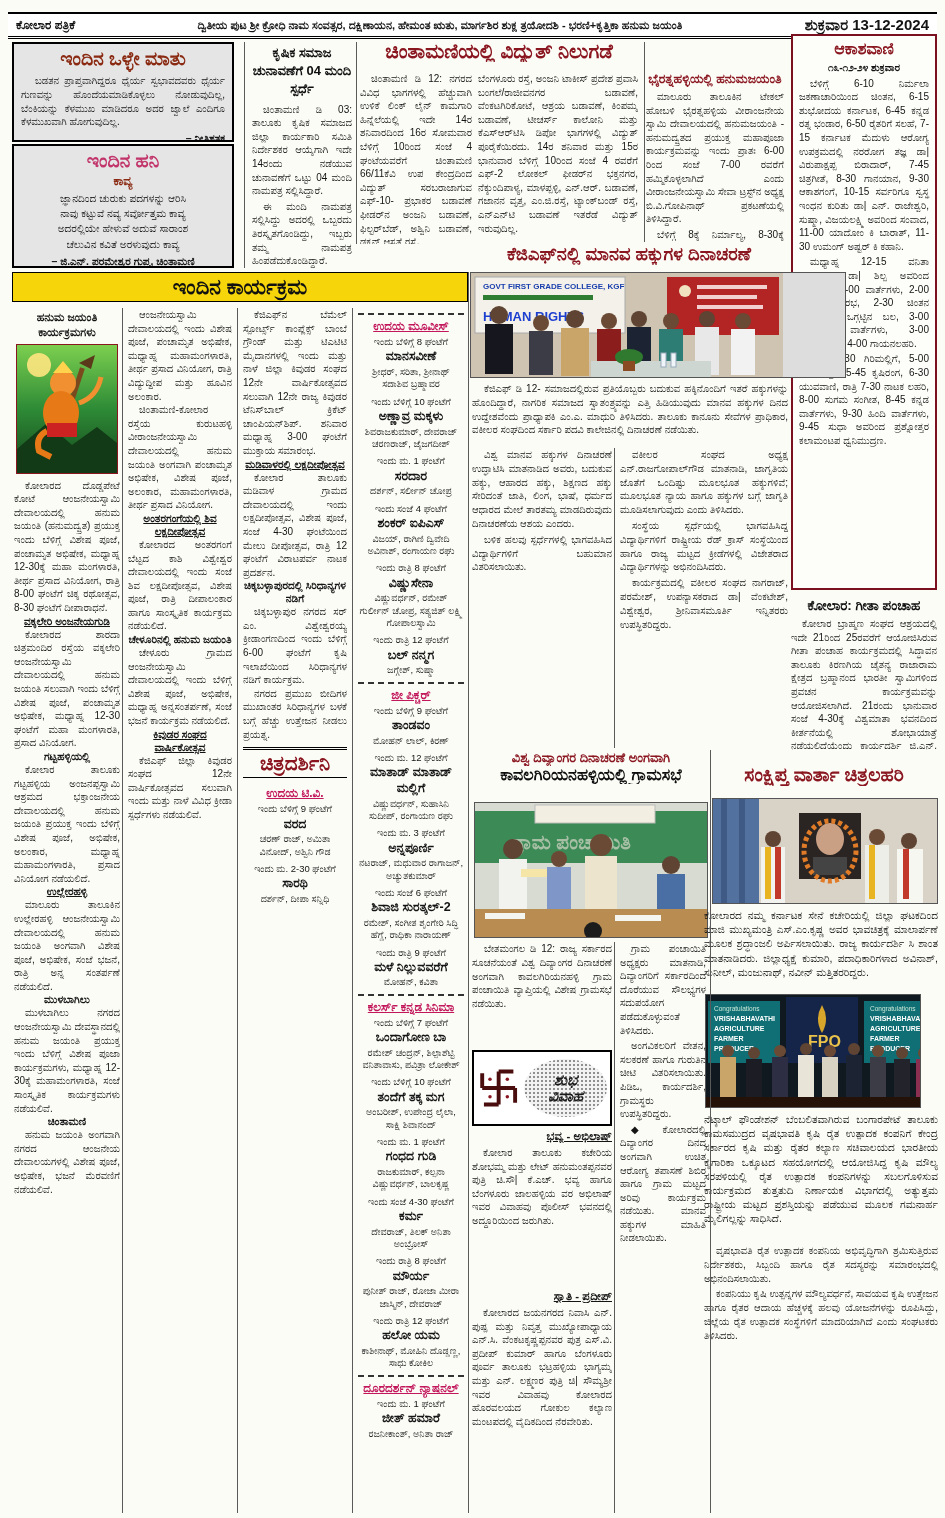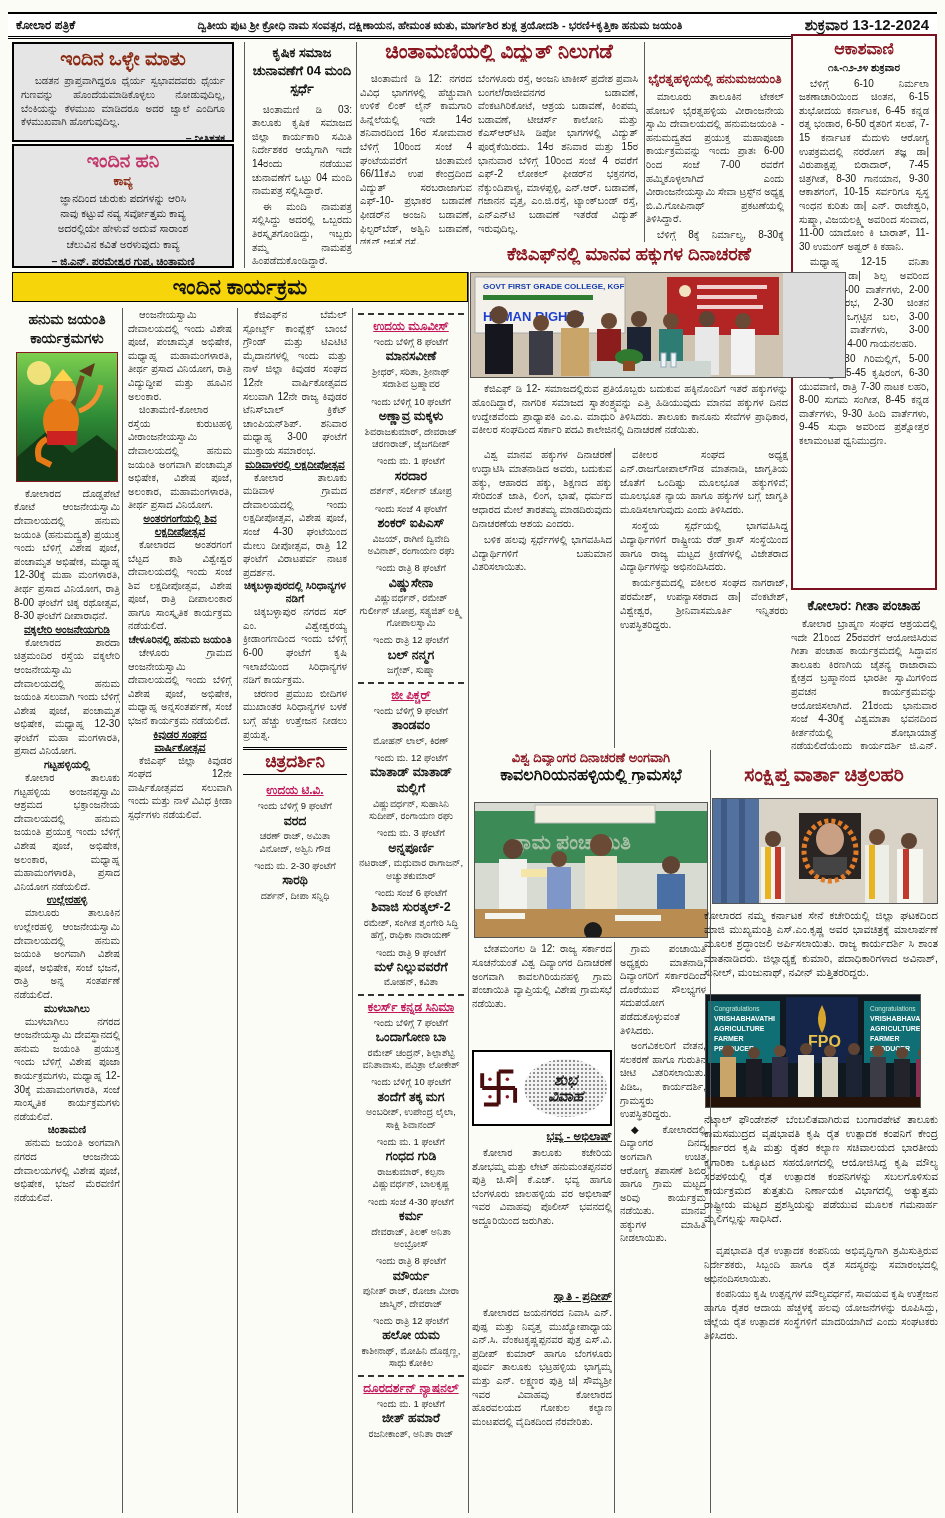--- a/index.html
+++ b/index.html
@@ -21,29 +21,29 @@
   .poem-line{font-size:10.5px;text-align:center;line-height:1.45;}
   .credit{font-size:10.5px;font-weight:bold;text-align:right;margin-top:3px;}
   
   .para{font-size:10px;line-height:1.36;text-align:justify;text-indent:11px;margin:0 0 2px;}
   .para-lg{font-size:10px;line-height:1.38;text-align:justify;text-indent:12px;margin:0 0 2px;}
   .sub{font-weight:bold;font-size:10.5px;text-align:center;margin:4px 0 2px;text-indent:0;}
   .subu{text-decoration:underline;}
   .titem{margin:0;}
   .hl-maroon{color:#8a1620;font-weight:bold;text-align:center;}
   .hl-black{color:#0e0e0e;font-weight:bold;text-align:center;}
-  .col-head{font-weight:bold;font-size:14px;text-align:center;line-height:1.35;margin:2px 0 4px;}
+  .col-head{font-weight:bold;font-size:11px;text-align:center;line-height:1.35;margin:2px 0 4px;}
   
   .chan{border-top:2px dashed #333;margin-top:5px;padding-top:4px;}
   .chan-name{color:#c2185b;font-weight:bold;font-size:12px;text-align:center;text-decoration:underline;margin:0 0 3px;}
   .show-time{font-size:9.5px;text-align:center;line-height:1.3;}
   .show-title{font-weight:bold;font-size:12.5px;text-align:center;line-height:1.25;margin:1px 0;}
   .show-cast{font-size:9.5px;text-align:center;line-height:1.3;margin-bottom:5px;}
   .cd-head{border-top:3px double #000;border-bottom:1px solid #000;color:#8a1620;font-weight:bold;
-           font-size:17px;text-align:center;padding:2px 0;margin:6px 0 4px;}
+           font-size:20px;text-align:center;padding:2px 0;margin:6px 0 4px;}
   
   .yellow-banner{background:#f6d60a;border:1.5px solid #000;display:flex;align-items:center;justify-content:center;
                  font-weight:bold;font-size:21px;color:#111;}
   
   .photo{border:1px solid #555;background:#ddd;}
   .caption{font-size:10.5px;line-height:1.35;text-align:justify;}
   
   .ak-box{border:2px solid #7a1020;padding:4px 6px;background:#fdfdf9;}
   .ak-title{color:#8a1620;font-weight:bold;font-size:16px;text-align:center;margin:0 0 3px;}
   
@@ -353,21 +353,21 @@
   </div>
 
   <div class="abs" style="left:243px;top:308px;width:104px;height:1205px;">
     <div>
 
     <p class="titem para">ಕೆಜಿಎಫ್‌ನ ಬೆಮೆಲ್ ಸ್ಪೋರ್ಟ್ಸ್ ಕಾಂಪ್ಲೆಕ್ಸ್ ಬಾಂಬೆ ಗ್ರೌಂಡ್ ಮತ್ತು ಟಿಎಟಿಟಿ ಮೈದಾನಗಳಲ್ಲಿ ಇಂದು ಮತ್ತು ನಾಳೆ ಜಿಲ್ಲಾ ಕಿವುಡರ ಸಂಘದ 12ನೇ ವಾರ್ಷಿಕೋತ್ಸವದ ಸಲುವಾಗಿ 12ನೇ ರಾಜ್ಯ ಕಿವುಡರ ಟೆನಿಸ್‌ಬಾಲ್ ಕ್ರಿಕೆಟ್ ಚಾಂಪಿಯನ್‌ಶಿಪ್. ಶನಿವಾರ ಮಧ್ಯಾಹ್ನ 3-00 ಘಂಟೆಗೆ ಮುಕ್ತಾಯ ಸಮಾರಂಭ.</p>
         <p class="titem sub subu">ಮಡಿವಾಳರಲ್ಲಿ ಲಕ್ಷದೀಪೋತ್ಸವ</p>
         <p class="titem para">ಕೋಲಾರ ತಾಲೂಕು ಮಡಿವಾಳ ಗ್ರಾಮದ ದೇವಾಲಯದಲ್ಲಿ ಇಂದು ಲಕ್ಷದೀಪೋತ್ಸವ, ವಿಶೇಷ ಪೂಜೆ, ಸಂಜೆ 4-30 ಘಂಟೆಯಿಂದ ಮೇಲು ದೀಪೋತ್ಸವ, ರಾತ್ರಿ 12 ಘಂಟೆಗೆ ವಿರಾಟಪರ್ವ ನಾಟಕ ಪ್ರದರ್ಶನ.</p>
         <p class="titem sub">ಚಿಕ್ಕಬಳ್ಳಾಪುರದಲ್ಲಿ ಸಿರಿಧಾನ್ಯಗಳ ನಡಿಗೆ</p>
         <p class="titem para">ಚಿಕ್ಕಬಳ್ಳಾಪುರ ನಗರದ ಸರ್ ಎಂ. ವಿಶ್ವೇಶ್ವರಯ್ಯ ಕ್ರೀಡಾಂಗಣದಿಂದ ಇಂದು ಬೆಳಿಗ್ಗೆ 6-00 ಘಂಟೆಗೆ ಕೃಷಿ ಇಲಾಖೆಯಿಂದ ಸಿರಿಧಾನ್ಯಗಳ ನಡಿಗೆ ಕಾರ್ಯಕ್ರಮ.</p>
-        <p class="titem para">ಚರಣರ ಪ್ರಮುಖ ಬೀದಿಗಳ ಮುಖಾಂತರ ಸಿರಿಧಾನ್ಯಗಳ ಬಳಕೆ ಬಗ್ಗೆ ಹೆಚ್ಚು ಉತ್ತೇಜನ ನೀಡಲು ಪ್ರಯತ್ನ.</p>
+        <p class="titem para">ನಗರದ ಪ್ರಮುಖ ಬೀದಿಗಳ ಮುಖಾಂತರ ಸಿರಿಧಾನ್ಯಗಳ ಬಳಕೆ ಬಗ್ಗೆ ಹೆಚ್ಚು ಉತ್ತೇಜನ ನೀಡಲು ಪ್ರಯತ್ನ.</p>
       </div>
     <div class="cd-head">ಚಿತ್ರದರ್ಶಿನಿ</div>
     <div class="chan" style="border-top:none;margin-top:0;">
       <div class="chan-name">ಉದಯ ಟಿ.ವಿ.</div>
       <div>
 
       <div class="show">
             <div class="show-time">ಇಂದು ಬೆಳಿಗ್ಗೆ 9 ಘಂಟೆಗೆ</div>
             <div class="show-title">ವರದ</div>
             <div class="show-cast">ಚರಣ್ ರಾಜ್, ಅಮಿತಾ ವಿನೋದ್, ಅಶ್ವಿನಿ ಗೌಡ</div>

